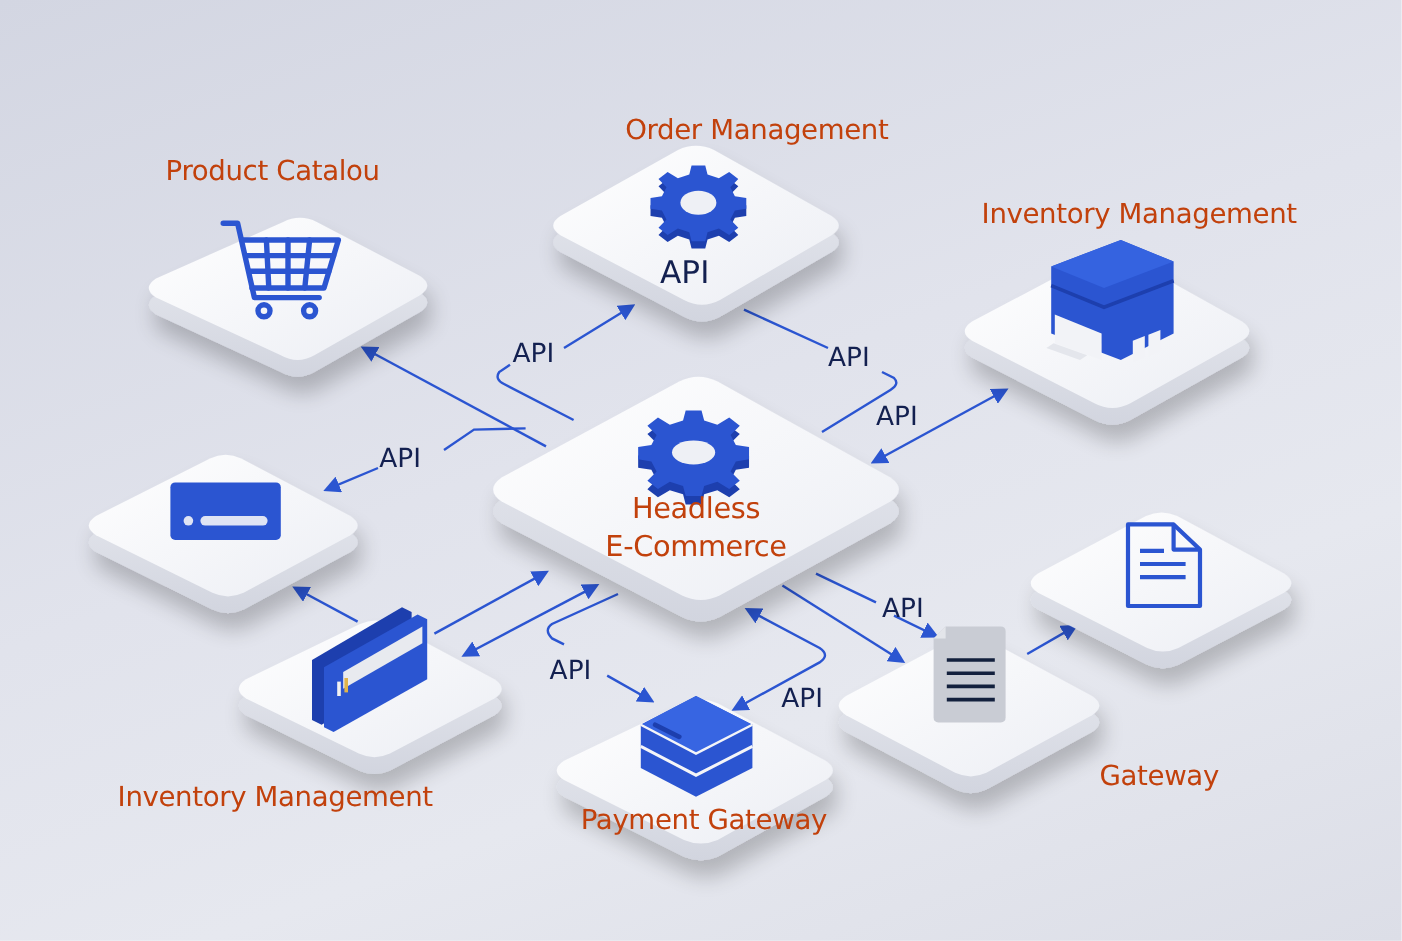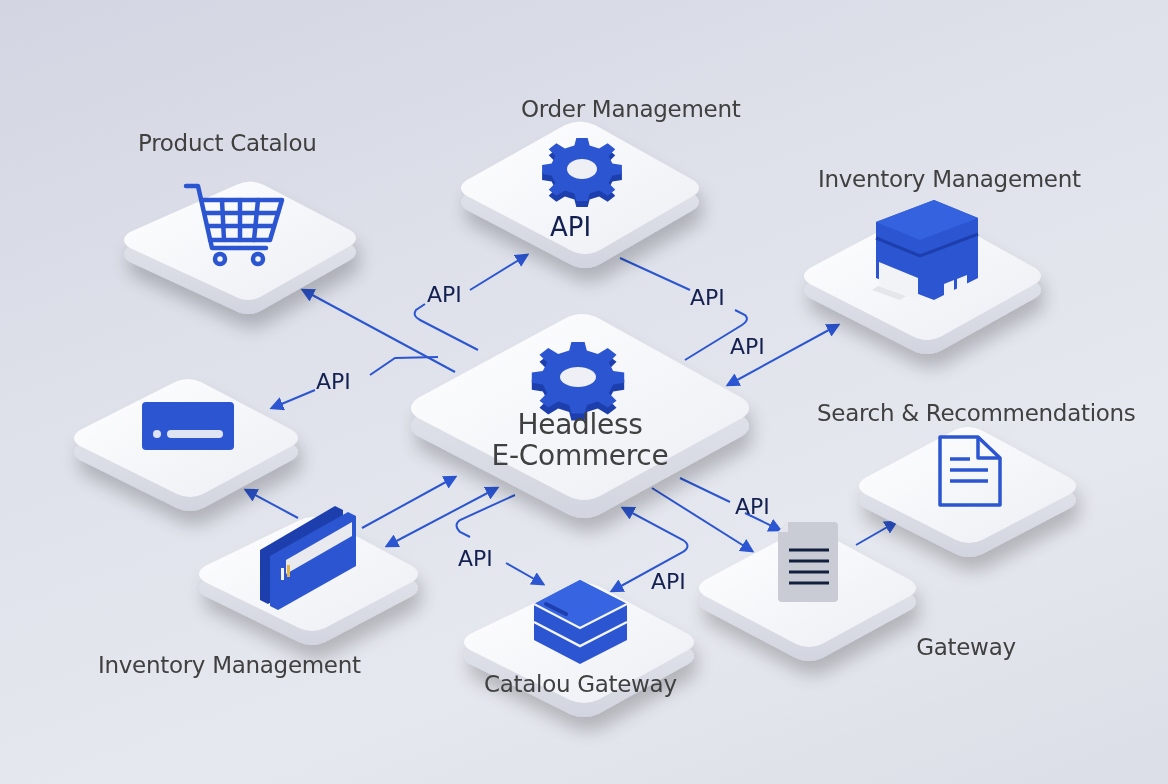--- a/index.html
+++ b/index.html
@@ -1,20 +1,20 @@
 <!DOCTYPE html>
 <html><head>
 <meta charset="utf-8">
 <style>
   html,body{margin:0;padding:0;}
   body{width:1168px;height:784px;overflow:hidden;position:relative;
     background:linear-gradient(160deg,#d3d6e2 0%,#e1e3ec 45%,#e6e8ef 70%,#dcdee7 100%);
     font-family:"Liberation Sans",sans-serif;}
   #stage{position:absolute;left:0;top:0;width:1168px;height:784px;}
-  .lbl{position:absolute;font-family:"DejaVu Sans","Liberation Sans",sans-serif;font-size:23px;color:#404040;white-space:nowrap;letter-spacing:-0.3px;}
+  .lbl{position:absolute;font-family:"DejaVu Sans","Liberation Sans",sans-serif;font-size:23px;color:#c2410c;white-space:nowrap;letter-spacing:-0.3px;}
   .lbl.center{text-align:center;}
   .api{font-family:"DejaVu Sans","Liberation Sans",sans-serif;font-size:22px;fill:#132050;}
   svg text{font-family:"DejaVu Sans","Liberation Sans",sans-serif;}
 </style>
 </head>
 <body>
 
 <div id="stage">
 <svg width="1168" height="784" viewBox="0 0 1168 784" xmlns="http://www.w3.org/2000/svg">
   <defs>
@@ -175,23 +175,22 @@
   <text class="api" x="316" y="389">API</text>
   <text class="api" x="458" y="566">API</text>
   <text class="api" x="651" y="589">API</text>
   <text class="api" x="735" y="514">API</text>
 </svg>
 
 
 <div class="lbl" style="left:138px;top:130px;">Product Catalou</div>
 <div class="lbl" style="left:521px;top:96px;">Order Management</div>
 <div class="lbl" style="left:818px;top:166px;">Inventory Management</div>
-<div class="lbl" style="left:817px;top:400px;">Search &amp; Recommendations</div>
 <div class="lbl" style="left:98px;top:652px;">Inventory Management</div>
-<div class="lbl" style="left:484px;top:671px;">Catalou Gateway</div>
+<div class="lbl" style="left:484px;top:671px;">Payment Gateway</div>
 <div class="lbl center" style="left:835px;top:631px;width:262px;line-height:32px;">
   <div>Gateway</div>
 </div>
-<div class="lbl center" style="left:470px;top:409px;width:220px;line-height:31px;font-size:28px;">
+<div class="lbl center" style="left:470px;top:409px;width:220px;line-height:31px;font-size:24px;">
   <div>Headless</div>
   <div>E-Commerce</div>
 </div>
 </div>
 
 </body></html>

